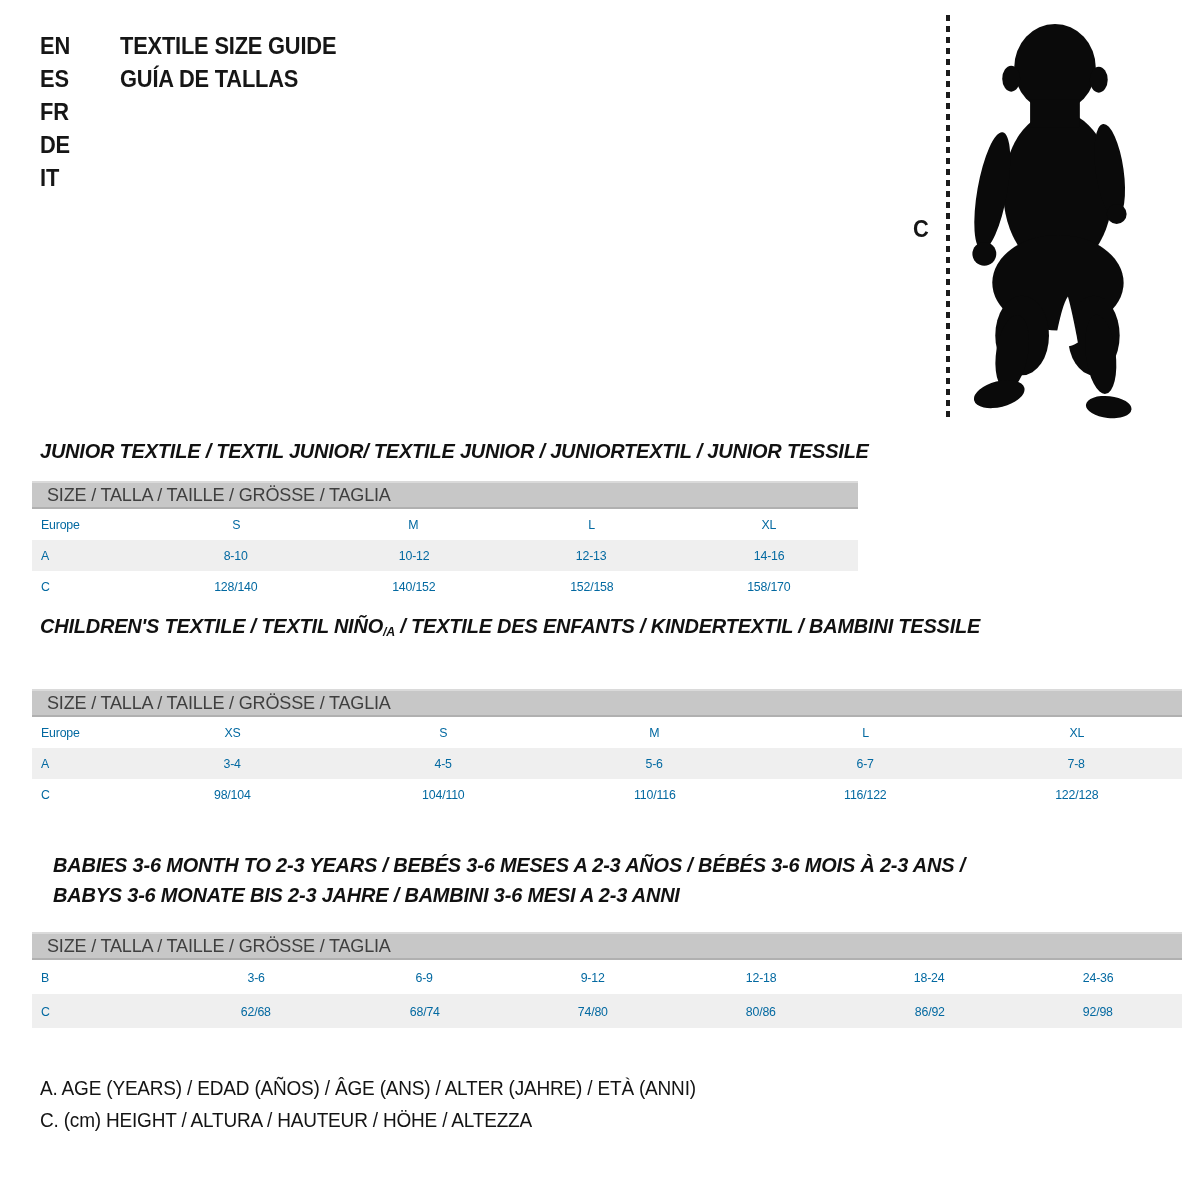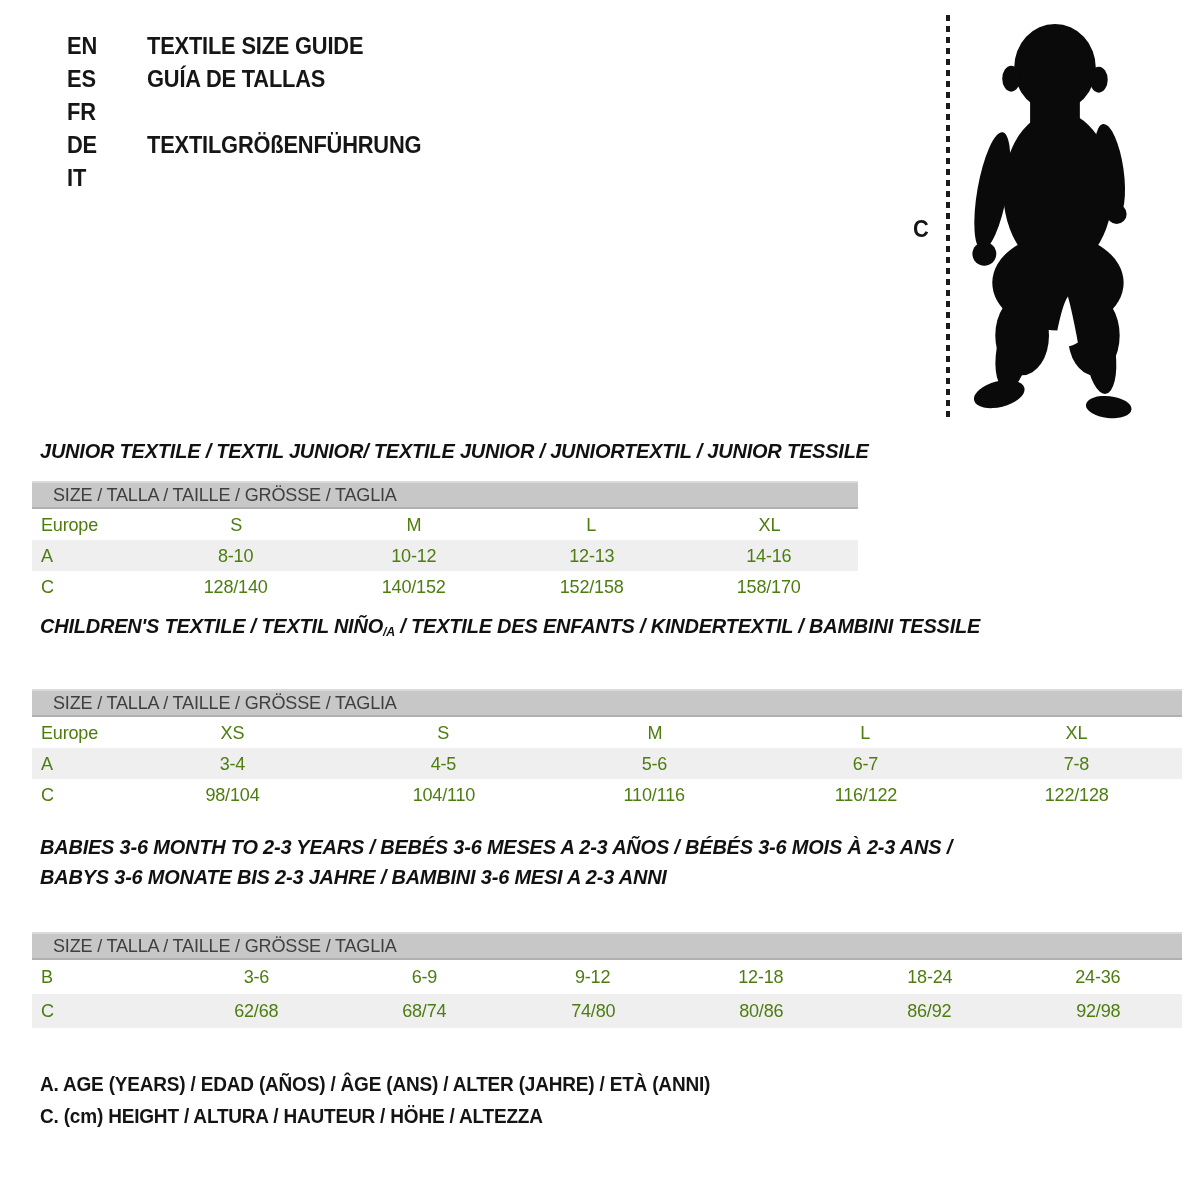--- a/index.html
+++ b/index.html
@@ -9,78 +9,77 @@
   }
   .page { position:relative; width:1200px; height:1200px; overflow:hidden; background:#fff; }
 
   
   .tx { display:inline-block; transform:scaleX(0.95); transform-origin:0 50%; white-space:nowrap; letter-spacing:-0.2px; }
   .tval .tx { transform-origin:50% 50%; }
 
   
   .langs { position:absolute; left:40px; top:30px; }
   .lang-row { display:flex; height:33px; align-items:center; }
-  .lang-code { width:80px; font-weight:700; font-size:23px; color:#161616;margin-left:27px; }
+  .lang-code { width:80px; font-weight:700; font-size:23px; color:#161616; }
   .lang-label { font-weight:700; font-size:23px; color:#161616; }
 
   
   .measure-line {
     position:absolute; left:946px; top:15px; width:4px; height:402px;
     background:repeating-linear-gradient(to bottom, #1b1b1b 0 6px, transparent 6px 11px);
   }
   .measure-label { position:absolute; left:913px; top:216px; font-weight:700; font-size:23px; color:#161616; }
   .figure-svg { position:absolute; left:958px; top:22px; width:185px; height:398px; }
 
   
   .sec-title { position:absolute; left:40px; font-weight:700; font-size:21px; color:#111; line-height:30px;font-style:italic; }
   .sub { font-size:0.62em; position:relative; top:3px; font-weight:700; }
 
   
   .stable { position:absolute; left:32px; }
   .size-bar {
-    height:28px; background:#c7c7c7; display:flex; align-items:center; padding-left:21px;
+    height:28px; background:#c7c7c7; display:flex; align-items:center; padding-left:15px;
     font-size:19px; color:#3f3f3f;
     box-shadow: inset 0 2px 0 #dadada, inset 0 -2px 0 #b0b0b0;
     box-sizing:border-box;
   }
-  .trow { display:grid; grid-template-columns:var(--cols); height:31px; align-items:center; font-size:19px; color:#4d7c0f; }
+  .trow { display:grid; grid-template-columns:var(--cols); height:31px; align-items:center; font-size:13px; color:#0369a1; }
   .rows-tall .trow { height:34px; }
   .trow.shaded { background:#efefef; }
   .tcell { overflow:visible; }
   .tlabel { padding-left:9px; text-align:left; }
   .tval { text-align:center; }
 
   .t-junior   { top:481px; width:826px;  --cols:115px repeat(4,1fr); }
   .t-children { top:689px; width:1150px; --cols:95px  repeat(5,1fr); }
   .t-babies   { top:932px; width:1150px; --cols:140px repeat(6,1fr); }
 
   
   .legend { position:absolute; left:40px; top:1068px; }
-  .legend-line { height:32px; display:flex; align-items:center; font-weight:700; font-size:20px; color:#141414; }
+  .legend-line { height:32px; display:flex; align-items:flex-end; font-weight:400; font-size:20px; color:#141414; }
 </style>
 </head>
 <body>
 
 <div class="page">
 
   <div class="langs">
     <div class="lang-row">
       <span class="lang-code"><span class="tx">EN</span></span>
       <span class="lang-label"><span class="tx">TEXTILE SIZE GUIDE</span></span>
     </div>
     <div class="lang-row">
       <span class="lang-code"><span class="tx">ES</span></span>
       <span class="lang-label"><span class="tx">GUÍA DE TALLAS</span></span>
     </div>
     <div class="lang-row">
       <span class="lang-code"><span class="tx">FR</span></span>
     </div>
     <div class="lang-row">
       <span class="lang-code"><span class="tx">DE</span></span>
-      <span class="lang-label"><span class="tx">TEXTILGRÖßENFÜHRUNG</span></span>
     </div>
     <div class="lang-row">
       <span class="lang-code"><span class="tx">IT</span></span>
     </div>
   </div>
 
   <div class="measure-line"></div>
   <div class="measure-label"><span class="tx">C</span></div>
   <svg class="figure-svg" viewBox="0 0 185 400" aria-hidden="true">
     <g fill="#0a0a0a">
@@ -169,21 +168,21 @@
       <div class="trow">
         <div class="tcell tlabel"><span class="tx">C</span></div>
         <div class="tcell tval"><span class="tx">98/104</span></div>
         <div class="tcell tval"><span class="tx">104/110</span></div>
         <div class="tcell tval"><span class="tx">110/116</span></div>
         <div class="tcell tval"><span class="tx">116/122</span></div>
         <div class="tcell tval"><span class="tx">122/128</span></div>
       </div>
     </div>
 
-  <div class="sec-title" style="top:832px;">
+  <div class="sec-title" style="top:850px;margin-left:13px;">
     <span class="tx">BABIES 3-6 MONTH TO 2-3 YEARS / BEBÉS 3-6 MESES A 2-3 AÑOS / BÉBÉS 3-6 MOIS À 2-3 ANS /</span><br>
     <span class="tx">BABYS 3-6 MONATE BIS 2-3 JAHRE / BAMBINI 3-6 MESI A 2-3 ANNI</span>
   </div>
   <div class="stable t-babies rows-tall">
     <div class="size-bar">
       <span class="tx">SIZE / TALLA / TAILLE / GRÖSSE / TAGLIA</span>
     </div>
   <div class="trow">
         <div class="tcell tlabel"><span class="tx">B</span></div>
         <div class="tcell tval"><span class="tx">3-6</span></div>

